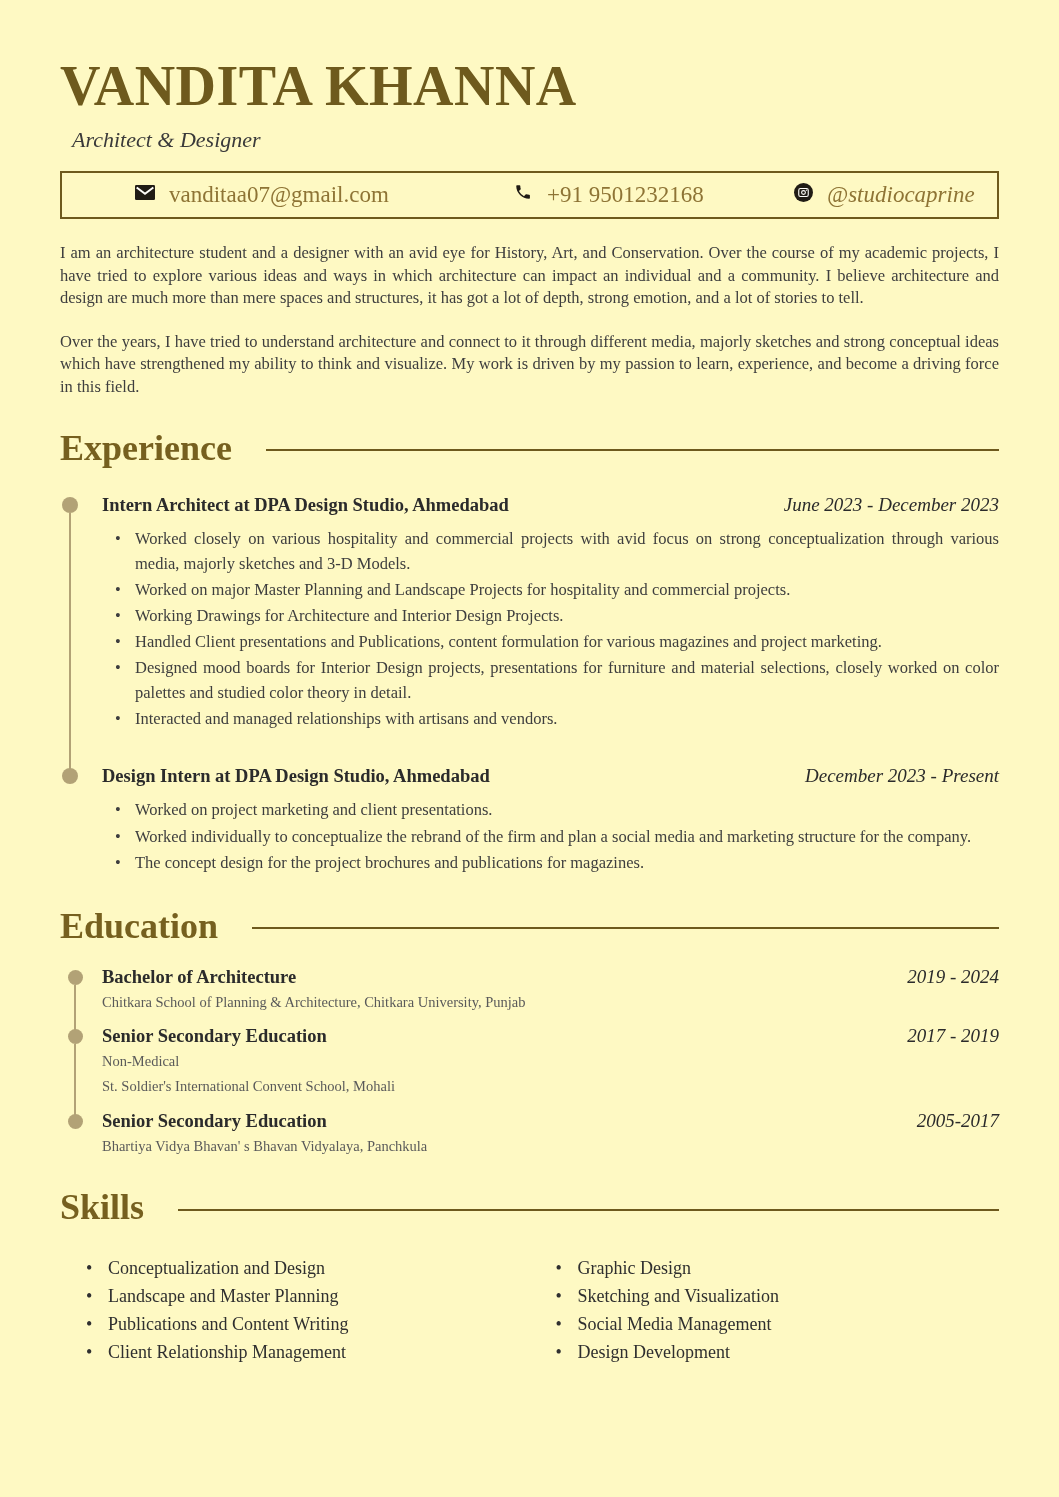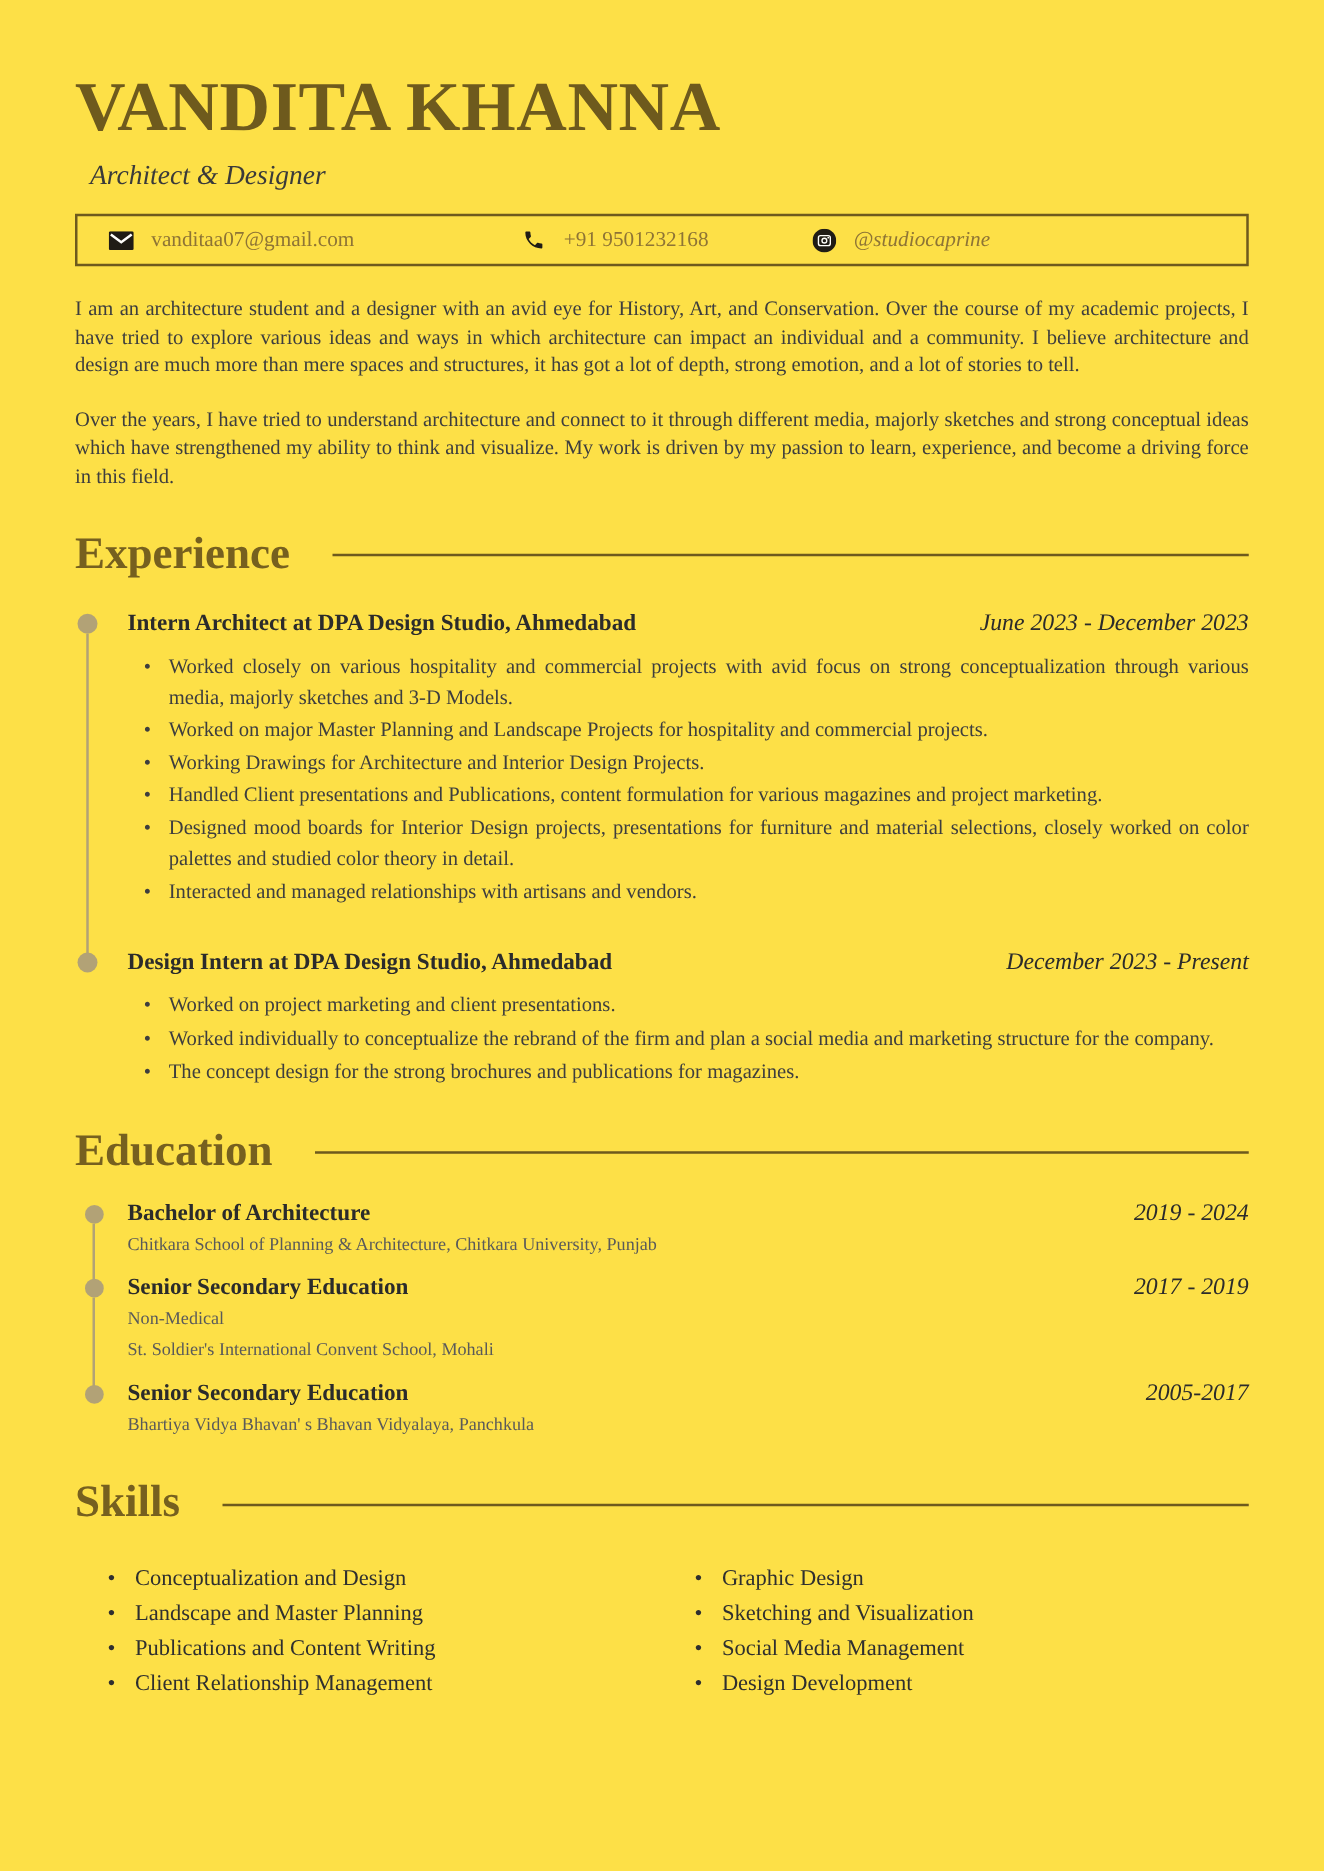--- a/index.html
+++ b/index.html
@@ -1,21 +1,21 @@
 <!DOCTYPE html>
 <html><head>
 <meta charset="utf-8">
 <style>
   * { box-sizing: border-box; }
   html, body { margin: 0; padding: 0; background: #e8e8e8; }
   .page {
     width: 1059px;
     height: 1497px;
     margin: 0 auto;
-    background: #fde047;
+    background: #fef9c3;
     padding: 58px 60px 40px 60px;
     font-family: "Liberation Serif", serif;
     color: #3e3e3e;
     overflow: hidden;
     position: relative;
   }
 
   
   .name {
     margin: 0;
@@ -35,24 +35,24 @@
   
   .contact-bar {
     margin-top: 18px;
     border: 2px solid #6e5a1d;
     padding: 9px 0 9px 25px;
     display: flex;
     align-items: center;
   }
   .contact-item {
     display: flex;
-    align-items: center;
     gap: 14px;
-    font-size: 17px;
+    font-size: 23px;
     color: #8e7435;
+    margin-left: 48px;
   }
   .contact-item.email    { width: 330px; }
   .contact-item.phone    { width: 232px; }
   .contact-item.insta    { flex: 1; }
   .contact-item .icon { display: inline-flex; width: 20px; height: 20px; align-items: center; justify-content: center; }
   .contact-item .icon svg { display: block; }
   .insta-text { font-style: italic; }
 
   
   .summary p {
@@ -296,21 +296,21 @@
       </article>
 
       <article class="job">
         <div class="job-head">
           <h3 class="job-title">Design Intern at DPA Design Studio, Ahmedabad</h3>
           <span class="job-dates">December 2023 - Present</span>
         </div>
         <ul class="bullets">
           <li>Worked  on project marketing and client presentations.</li>
           <li>Worked individually to conceptualize the rebrand of the firm and plan a social media and marketing structure for the company.</li>
-          <li>The concept design for the strong brochures and publications for magazines.</li>
+          <li>The concept design for the project brochures and publications for magazines.</li>
         </ul>
       </article>
 
     </div>
   </section>
 
   <section class="section">
     <div class="sec-head">
       <h2>Education</h2>
       <div class="rule"></div>

